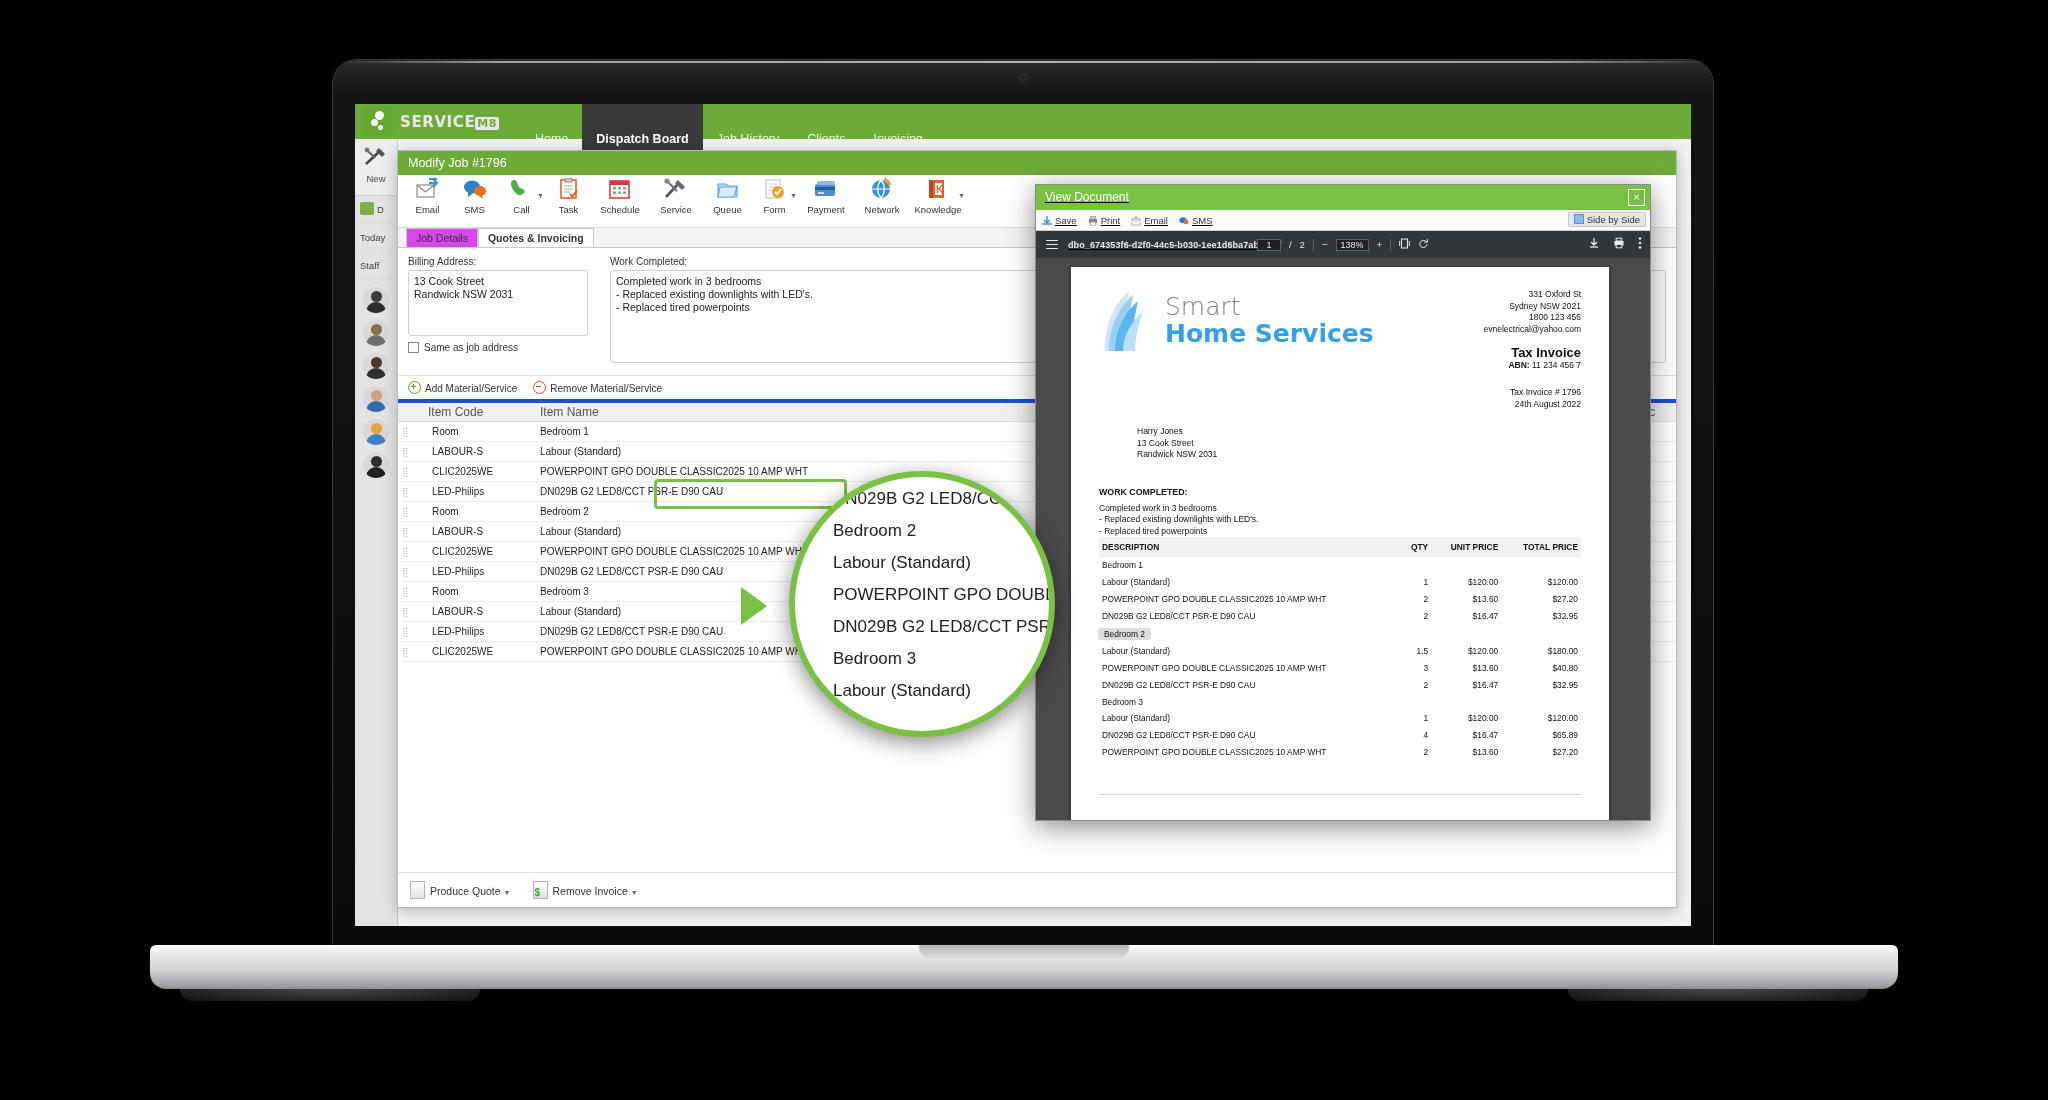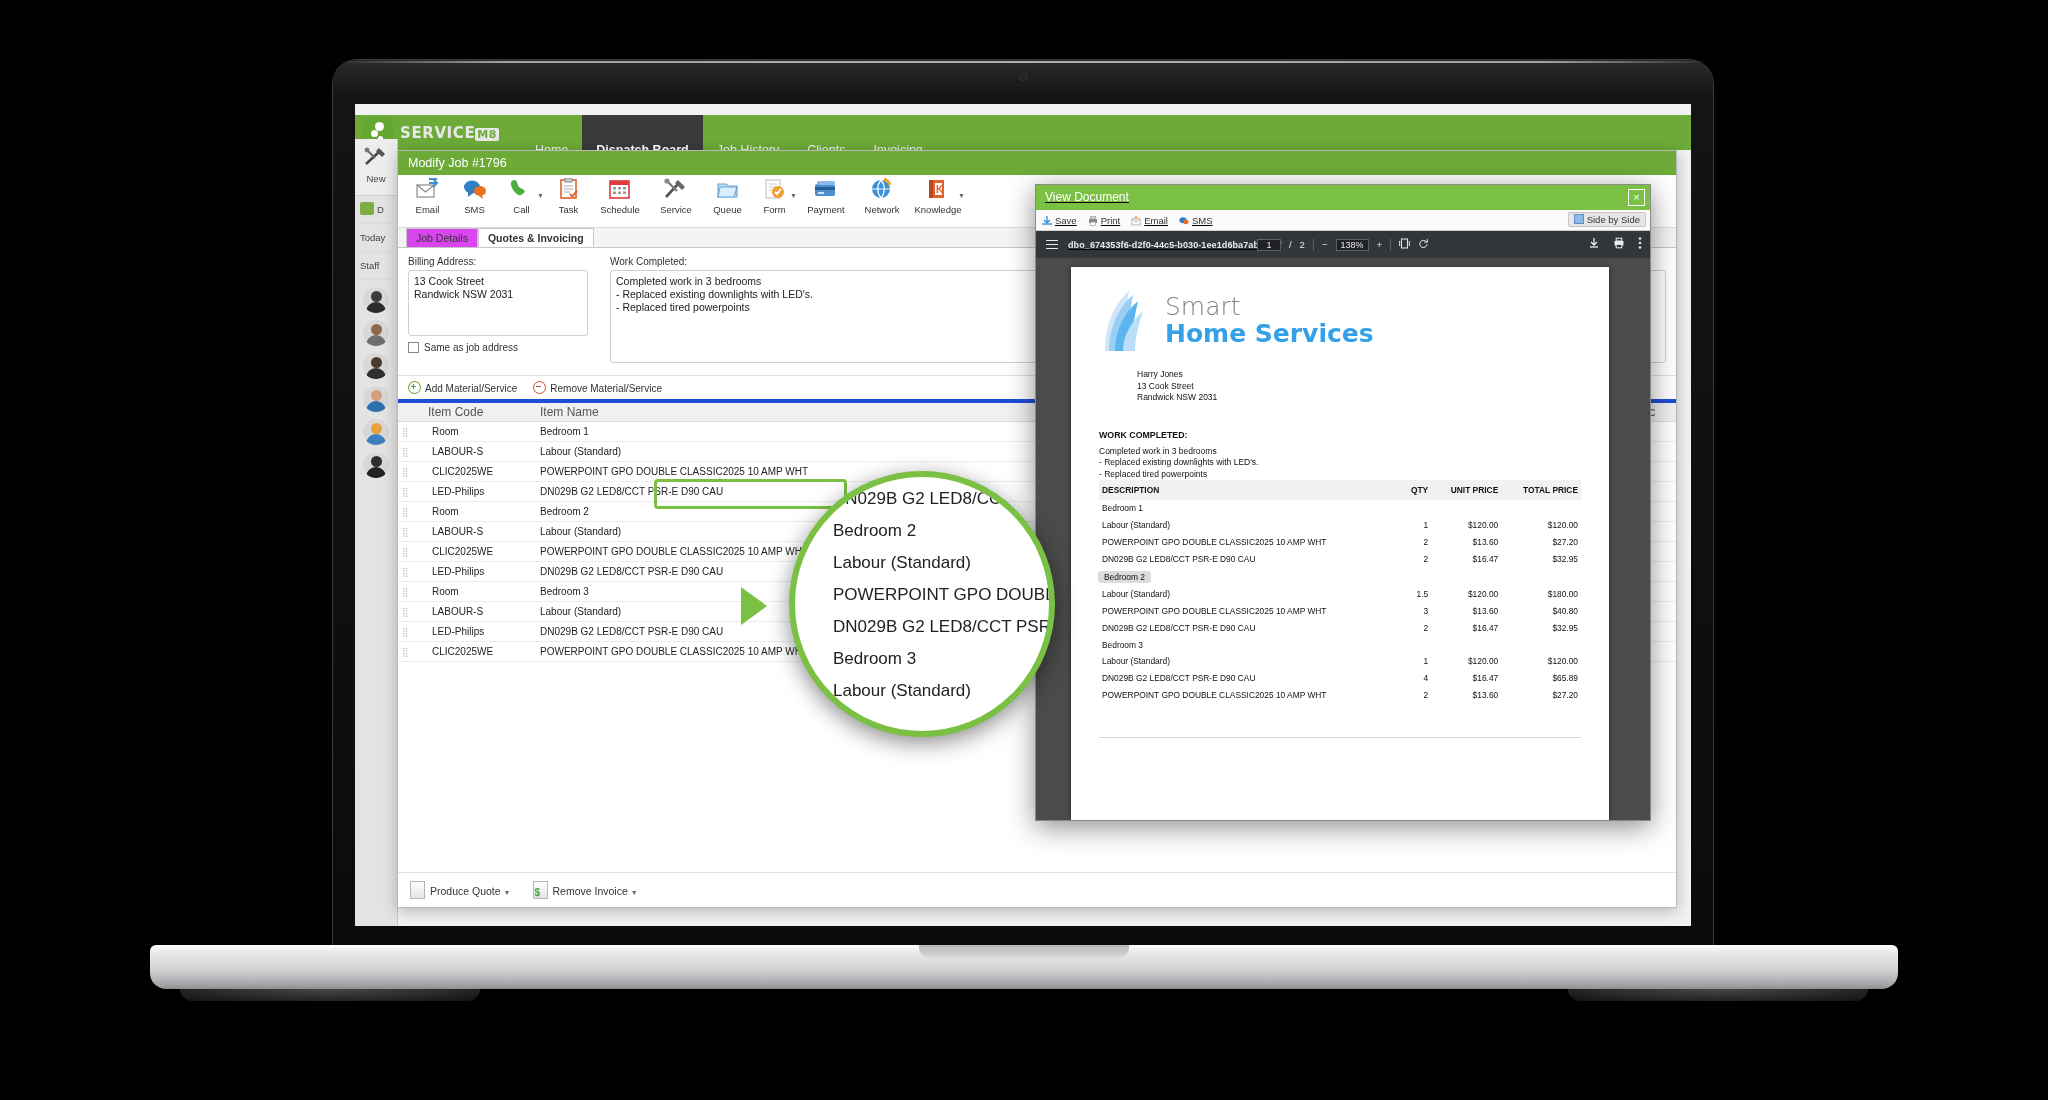--- a/index.html
+++ b/index.html
@@ -35,21 +35,21 @@
   .laptop-foot{
     position:absolute;top:989px;width:300px;height:12px;
     background:radial-gradient(ellipse at 50% 0%, #4a4a4a 0%, #2a2a2a 60%, #111 100%);
     border-radius:0 0 26px 26px;opacity:.95;
   }
   .laptop-foot.l{left:180px;}
   .laptop-foot.r{left:1568px;}
 
   
   .app{position:absolute;inset:0;background:#f2f2f2;}
-  .topnav{position:absolute;left:0;top:11px;width:100%;height:35px;background:#6cab38;}
+  .topnav{position:absolute;left:0;top:0;width:100%;height:35px;background:#6cab38;}
   .logo-box{position:absolute;left:8px;top:2px;width:30px;height:30px;background:#64a832;border-radius:5px;}
   .logo-box .glyph{position:absolute;left:8px;top:5px;width:13px;height:20px;}
   .logo-box .glyph i{position:absolute;display:block;background:#fff;border-radius:50%;}
   .logo-box .glyph i.a{width:9px;height:9px;left:4px;top:0;}
   .logo-box .glyph i.b{width:7px;height:7px;left:0;top:8px;}
   .logo-box .glyph i.c{width:5px;height:5px;left:7px;top:14px;}
   .logo-txt{position:absolute;left:45px;top:9px;color:#e8e8e8;font-size:15px;font-weight:bold;letter-spacing:.6px;font-family:"DejaVu Sans",sans-serif;}
   .logo-txt .m8{background:#e8e8e8;color:#6cab38;padding:0 2px;border-radius:2px;font-size:11px;}
   .nav-items{position:absolute;left:166px;top:0;height:35px;display:flex;}
   .nav-item{height:35px;line-height:35px;padding:18px 14px;color:#eef6e6;font-size:12.5px;cursor:pointer;white-space:nowrap;}
@@ -583,20 +583,30 @@
                     <path d="M10 62 C10 38 20 18 34 6 C30 26 28 44 26 62 Z" fill="#9ccef4"></path>
                     <path d="M16 62 C16 42 25 24 39 12 C35 30 32 46 31 62 Z" fill="#5bb5ef"></path>
                     <path d="M24 62 C24 48 31 34 44 22 C39 38 36 50 36 62 Z" fill="#b9dffa"></path>
                   </svg>
                 </div>
                 <div class="brand">
                   <div class="b1">Smart</div>
                   <div class="b2">Home Services</div>
                 </div>
               </div>
+              <div class="inv-right">
+                <div>331 Oxford St</div>
+                <div>Sydney NSW 2021</div>
+                <div>1800 123 456</div>
+                <div>evnelectrical@yahoo.com</div>
+                <div class="ti">Tax Invoice</div>
+                <div class="abn"><b>ABN:</b> <span>11 234 456 7</span></div>
+                <div class="num">Tax Invoice # 1796</div>
+                <div>24th August 2022</div>
+              </div>
             </div>
 
             <div class="bill-to">
               <div>Harry Jones</div>
               <div>13 Cook Street</div>
               <div>Randwick NSW 2031</div>
             </div>
 
             <div class="wc-h">WORK COMPLETED:</div>
             <div class="wc-b">Completed work in 3 bedrooms

